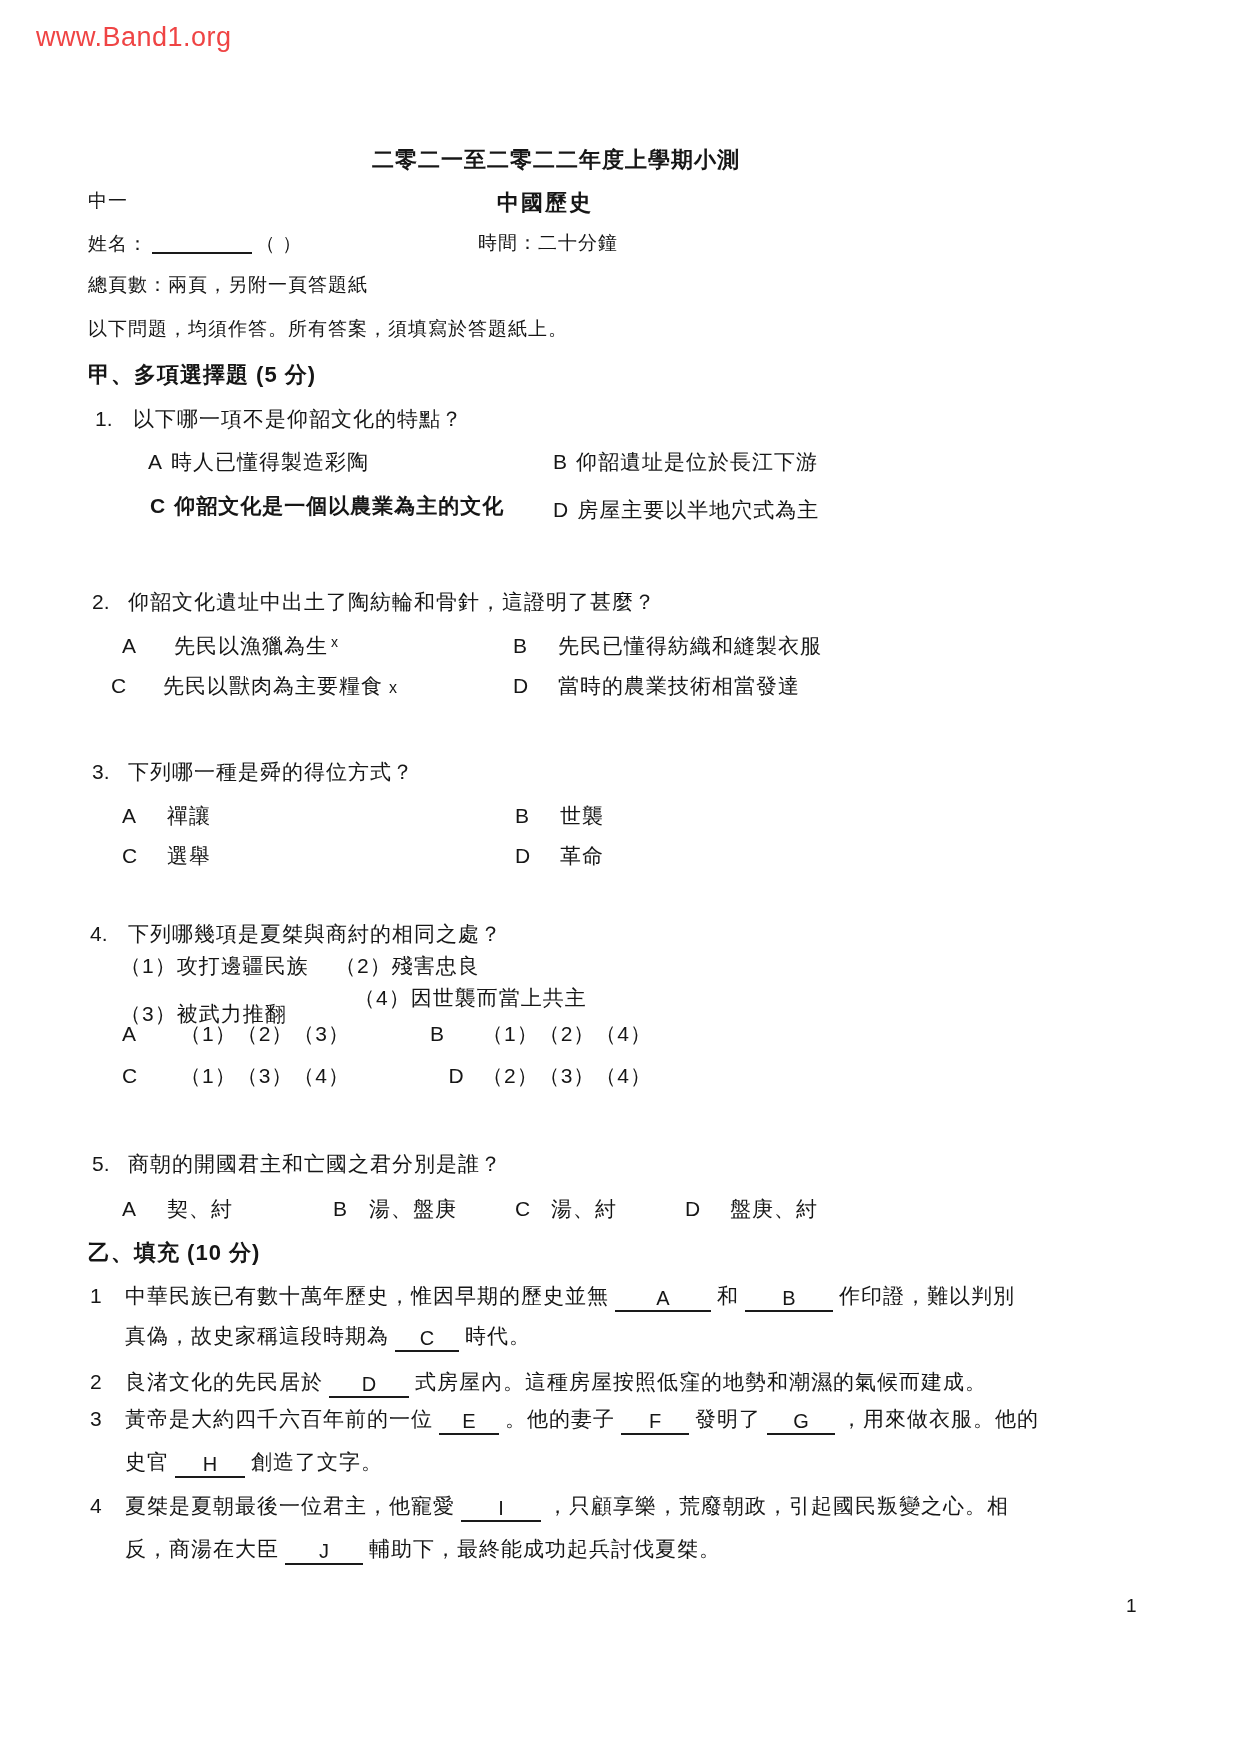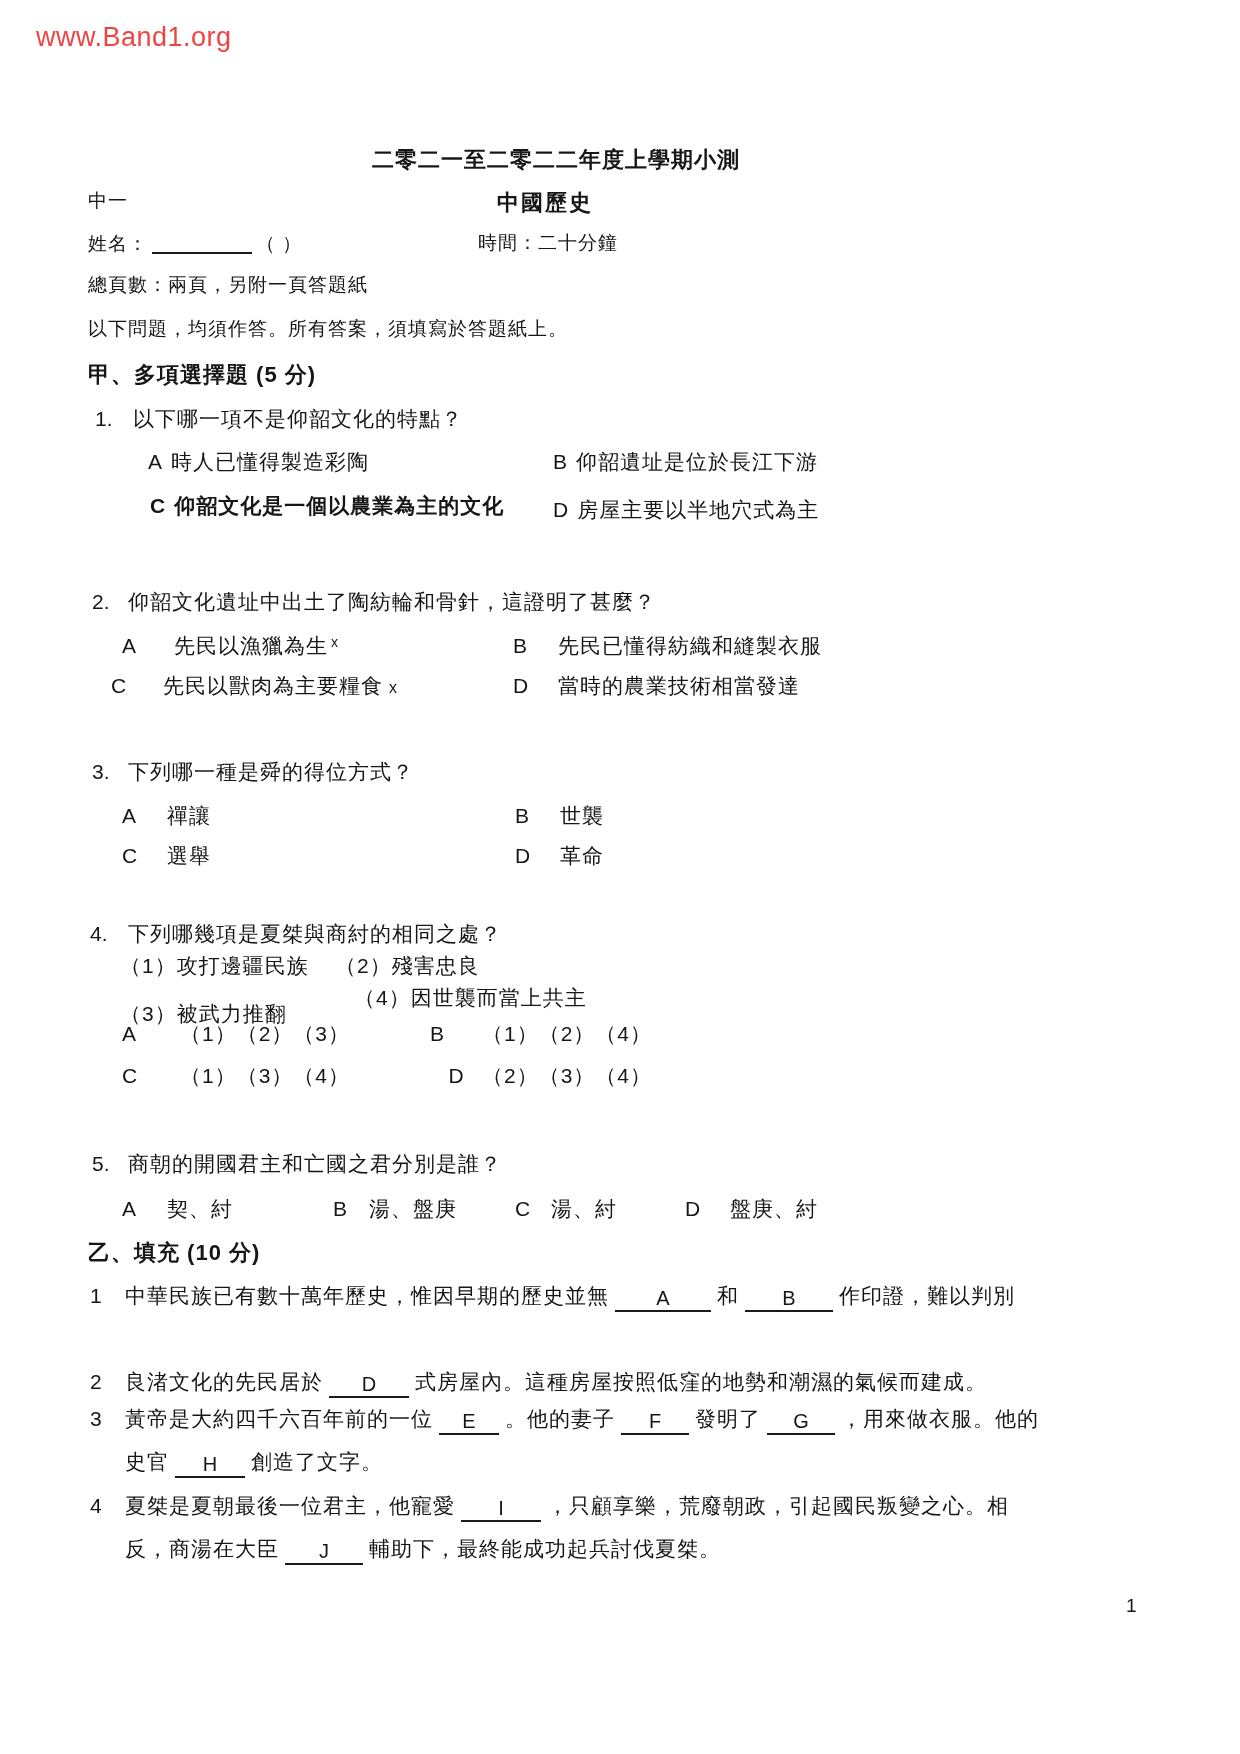--- a/index.html
+++ b/index.html
@@ -130,20 +130,23 @@
     <span class="abs" style="left:333px;top:0;"><span class="opt-label" style="width:36px;">B</span><span class="opt-text">湯、盤庚</span></span>
     <span class="abs" style="left:515px;top:0;"><span class="opt-label" style="width:36px;">C</span><span class="opt-text">湯、紂</span></span>
     <span class="abs" style="left:685px;top:0;"><span class="opt-label w45">D</span><span class="opt-text">盤庚、紂</span></span>
   </div>
 
   <div class="abs heading" style="left:88px;top:1238px;">乙、填充 (10 分)</div>
 
   <div class="abs fill-text" style="left:90px;top:1282px;">
     <span class="qnum" style="width:35px;">1</span><span>中華民族已有數十萬年歷史，惟因早期的歷史並無</span><span class="blank" style="min-width:88px;">A</span><span>和</span><span class="blank" style="min-width:80px;">B</span><span>作印證，難以判別</span>
   </div>
+  <div class="abs fill-text" style="left:125px;top:1322px;">
+    <span>真偽，故史家稱這段時期為</span><span class="blank" style="min-width:56px;">C</span><span>時代。</span>
+  </div>
 
   <div class="abs fill-text" style="left:90px;top:1368px;">
     <span class="qnum" style="width:35px;">2</span><span>良渚文化的先民居於</span><span class="blank" style="min-width:72px;">D</span><span>式房屋內。這種房屋按照低窪的地勢和潮濕的氣候而建成。</span>
   </div>
 
   <div class="abs fill-text" style="left:90px;top:1405px;">
     <span class="qnum" style="width:35px;">3</span><span>黃帝是大約四千六百年前的一位</span><span class="blank" style="min-width:52px;">E</span><span>。他的妻子</span><span class="blank" style="min-width:60px;">F</span><span>發明了</span><span class="blank" style="min-width:60px;">G</span><span>，用來做衣服。他的</span>
   </div>
   <div class="abs fill-text" style="left:125px;top:1448px;">
     <span>史官</span><span class="blank" style="min-width:62px;">H</span><span>創造了文字。</span>

